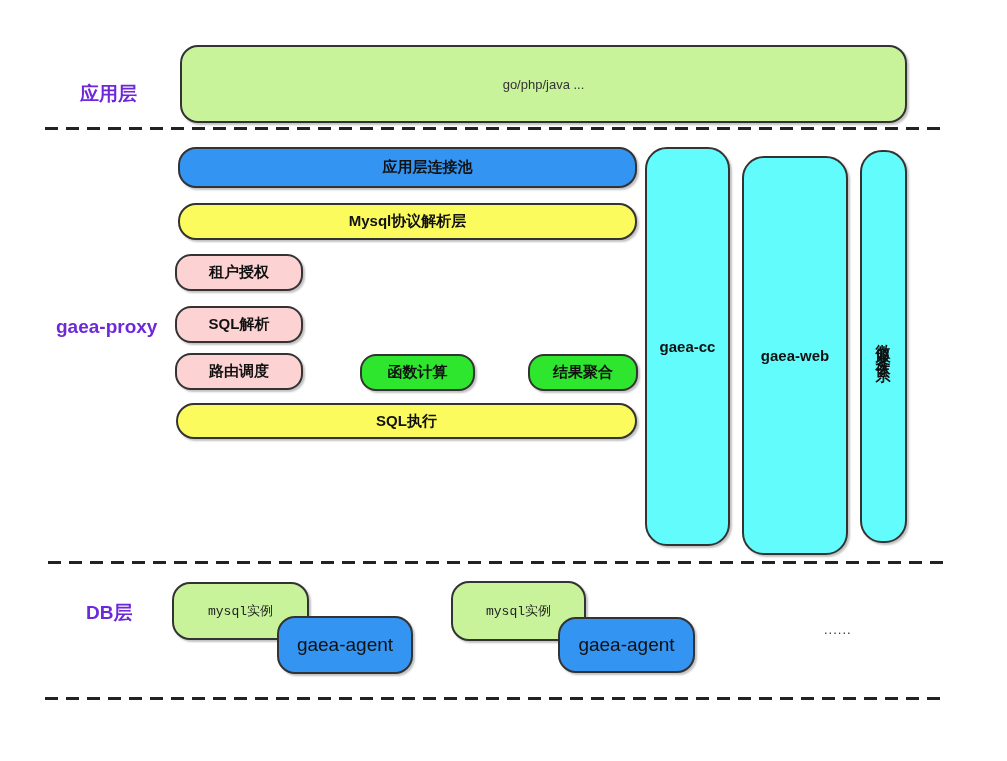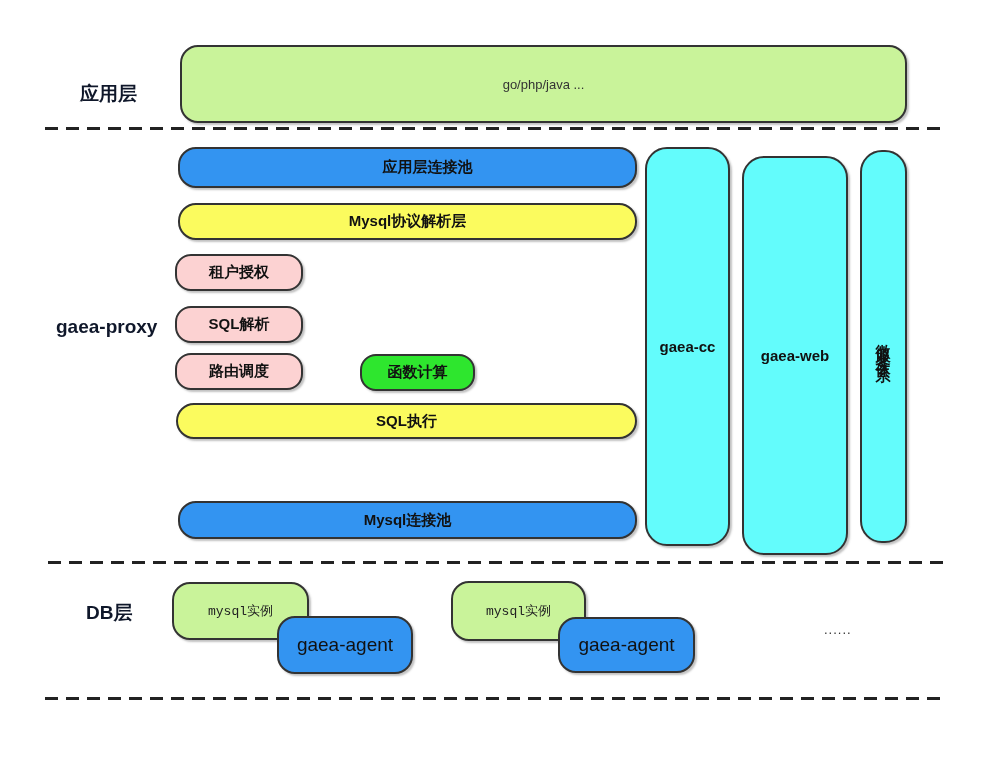--- a/index.html
+++ b/index.html
@@ -1,21 +1,21 @@
 <!DOCTYPE html>
 <html><head>
 <meta charset="utf-8">
 <style>
   html,body{margin:0;padding:0;background:#fff;}
   .canvas{
     position:relative;width:1007px;height:761px;background:#ffffff;
     font-family:"Liberation Sans","DejaVu Sans",sans-serif;overflow:hidden;
   }
   .layer-label{
-    position:absolute;font-weight:bold;font-size:19px;color:#0f172a;
+    position:absolute;font-weight:bold;font-size:19px;color:#6d28d9;
     white-space:nowrap;
   }
   .box{
     position:absolute;box-sizing:border-box;border:2px solid #333;
     display:flex;align-items:center;justify-content:center;
     font-weight:bold;font-size:15px;color:#111;
     box-shadow:2px 2px 2px rgba(80,80,80,0.35);
     white-space:nowrap;
   }
   .r16{border-radius:16px}
@@ -59,23 +59,23 @@
   <div class="dash" style="left:45px;top:697px;width:898px;"></div>
 
   <div class="box c-blue r18" style="left:178px;top:147px;width:459px;height:41px;padding-left:40px;">应用层连接池</div>
   <div class="box c-yellow r18" style="left:178px;top:203px;width:459px;height:37px;">Mysql协议解析层</div>
 
   <div class="box c-pink r16" style="left:175px;top:254px;width:128px;height:37px;">租户授权</div>
   <div class="box c-pink r16" style="left:175px;top:306px;width:128px;height:37px;">SQL解析</div>
   <div class="box c-pink r16" style="left:175px;top:353px;width:128px;height:37px;">路由调度</div>
 
   <div class="box c-green r16" style="left:360px;top:354px;width:115px;height:37px;">函数计算</div>
+  <div class="box c-green r16" style="left:528px;top:354px;width:110px;height:37px;">结果聚合</div>
 
   <div class="box c-yellow r18" style="left:176px;top:403px;width:461px;height:36px;">SQL执行</div>
-  <div class="box c-blue r18" style="left:178px;top:501px;width:459px;height:38px;">Mysql连接池</div>
 
   <div class="box c-cyan r22" style="left:645px;top:147px;width:85px;height:399px;">gaea-cc</div>
   <div class="box c-cyan r22" style="left:742px;top:147px;width:106px;height:399px;margin-top:9px;">gaea-web</div>
   <div class="box c-cyan r22 vert" style="left:860px;top:150px;width:47px;height:393px;">微服务体系</div>
 
   <div class="box c-lightgreen r18 mono-text" style="left:172px;top:582px;width:137px;height:58px;">mysql实例</div>
   <div class="box c-blue r18 agent-text" style="left:277px;top:616px;width:136px;height:58px;z-index:2;">gaea-agent</div>
 
   <div class="box c-lightgreen r18 mono-text" style="left:451px;top:581px;width:135px;height:60px;">mysql实例</div>
   <div class="box c-blue r18 agent-text" style="left:558px;top:617px;width:137px;height:56px;z-index:2;">gaea-agent</div>

